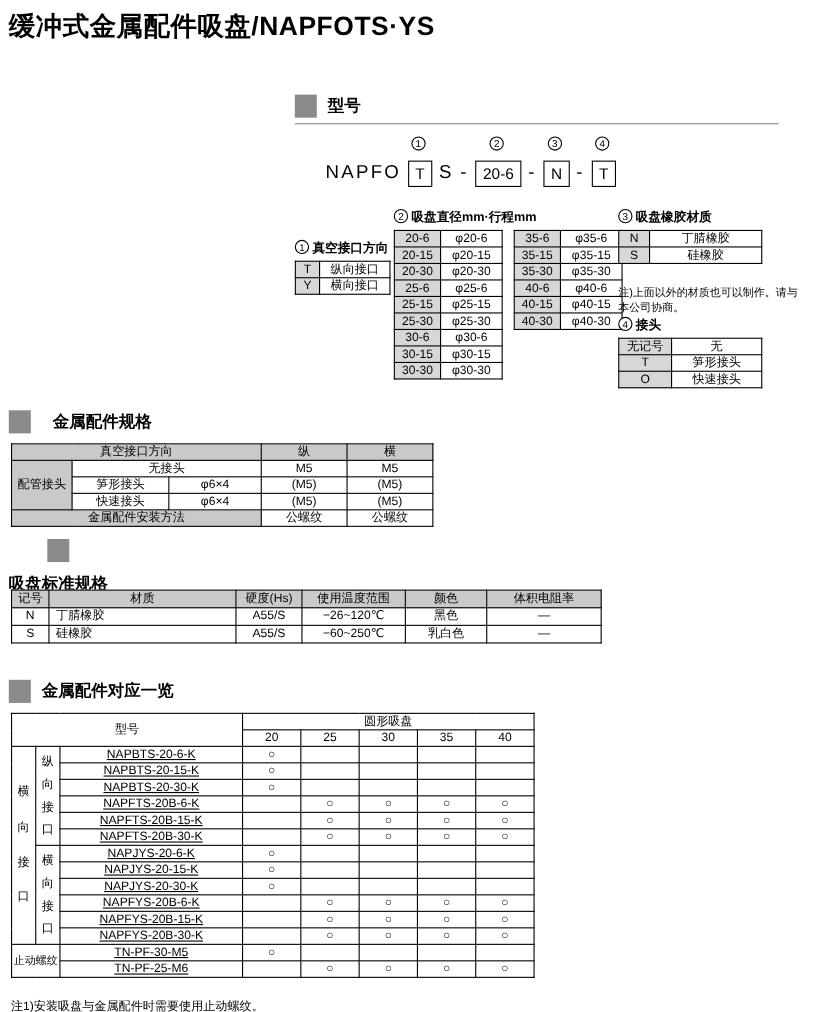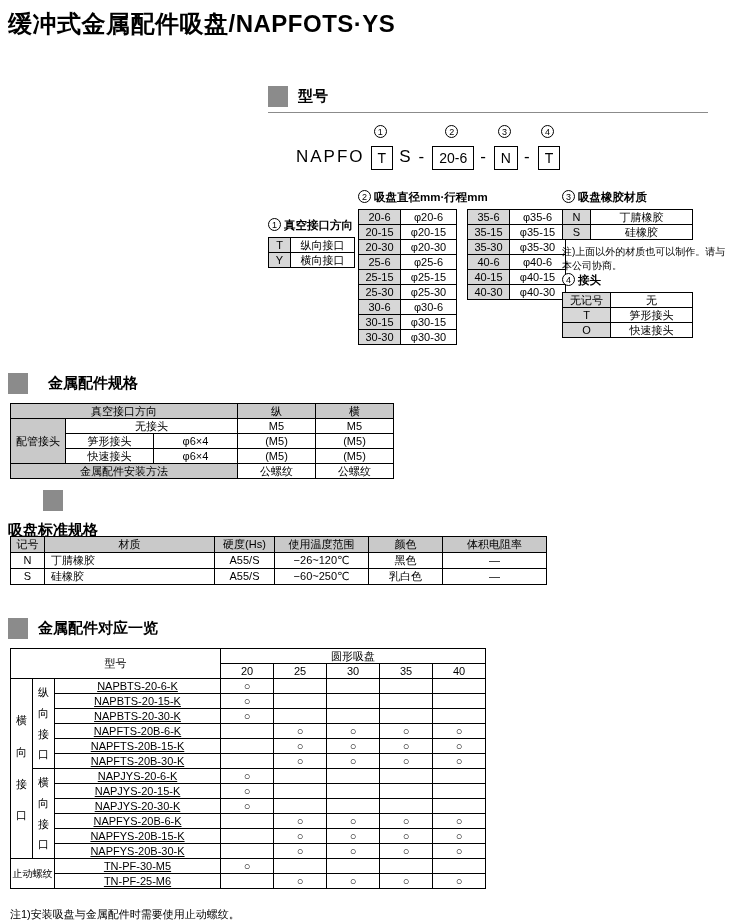--- a/index.html
+++ b/index.html
@@ -17,21 +17,21 @@
   table.abs { position: absolute; }
   td { border: 1px solid #000; font-size: 11px; line-height: 1.15; padding: 0 3px; text-align: center; vertical-align: middle; height: 15px; }
   .hd { background: #c9c9c9; }
   .code { background: #d7d7d7; }
   .tl { text-align: left; padding-left: 6px; }
   .t3 td { height: 16px; }
 
   .legend { position: absolute; }
   .legend h4 { margin: 0 0 4px 0; font-size: 11.5px; font-weight: bold; }
   .twocol { display: flex; gap: 10px; align-items: flex-start; }
-  .note { font-size: 10px; line-height: 1.4; width: 172px; margin-top: 5px; }
+  .note { font-size: 10px; line-height: 1.4; width: 172px; margin-top: 20px; }
   .mt { margin-top: 10px; }
 
   .cnum { display: inline-block; width: 13px; height: 13px; border: 1px solid #000; border-radius: 50%;
           font-size: 9px; line-height: 12px; text-align: center; margin-right: 3px; vertical-align: 1px;
           font-weight: normal; background: #fff; }
 
   .model-line { position: absolute; display: flex; align-items: flex-end; gap: 6px; }
   .seg { display: flex; flex-direction: column; align-items: center; }
   .callout { height: 24px; }
   .plain { font-size: 17px; font-weight: normal; letter-spacing: 2px; padding-bottom: 3px; }

